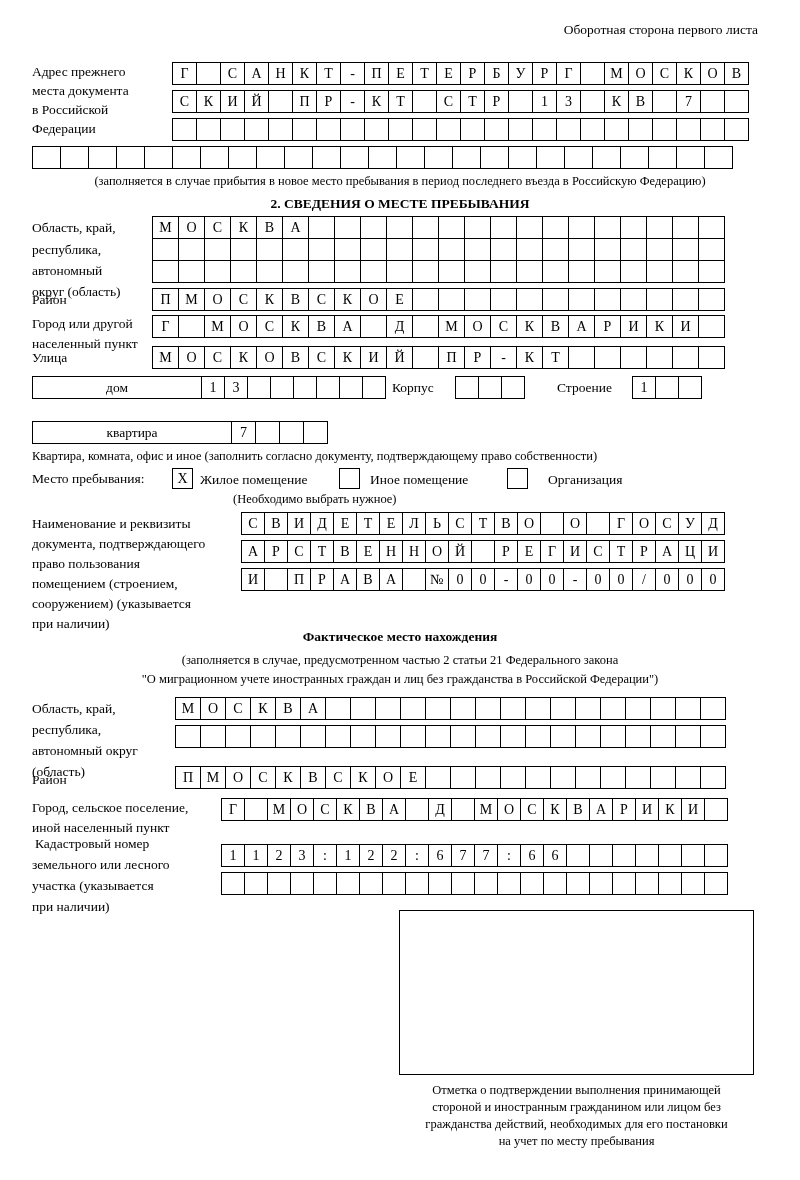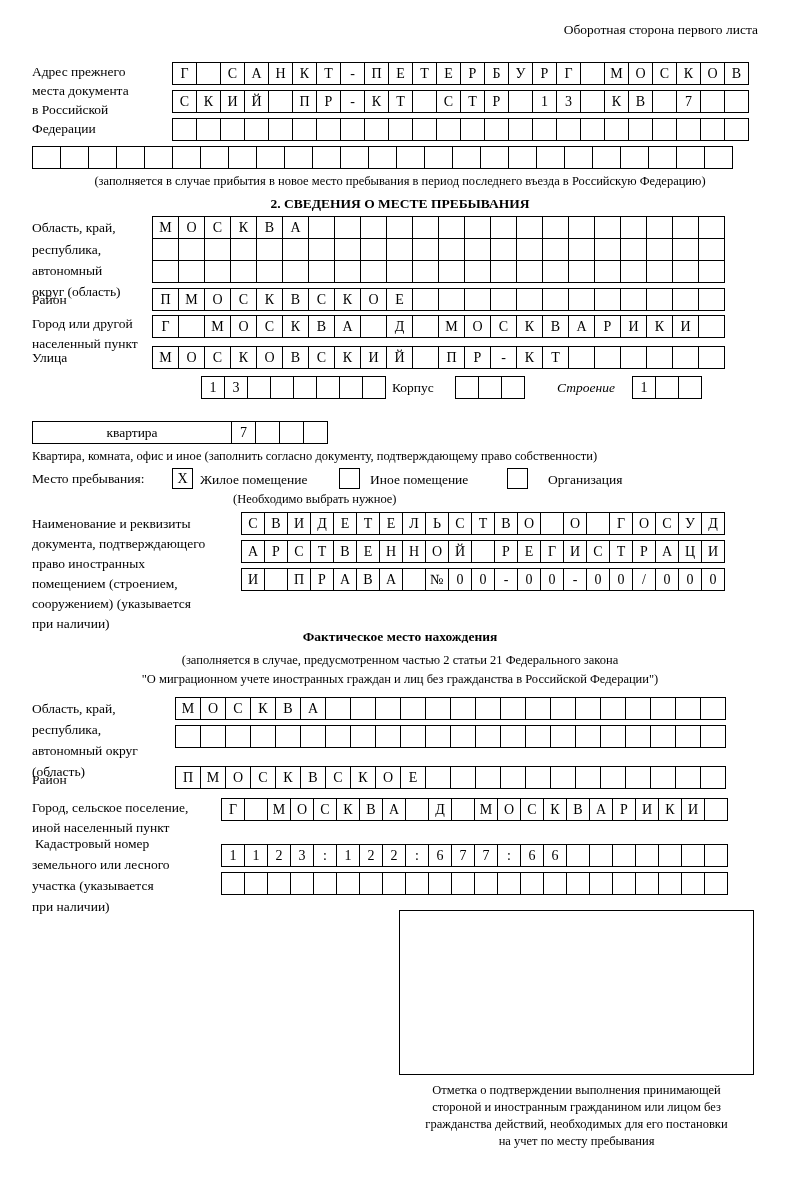--- a/index.html
+++ b/index.html
@@ -371,37 +371,38 @@
       <div class="cell" style="width: 27px;">К</div>
       <div class="cell" style="width: 27px;">Т</div>
       <div class="cell" style="width: 27px;"></div>
       <div class="cell" style="width: 27px;"></div>
       <div class="cell" style="width: 27px;"></div>
       <div class="cell" style="width: 27px;"></div>
       <div class="cell" style="width: 27px;"></div>
       <div class="cell" style="width: 27px;"></div>
     </div>
 
+  <div class="wide-box" style="left:32px; top:376px; width:170px;">дом</div>
   <div class="grid" id="s2-house" style="left:201px; top:376px;">
       <div class="cell" style="width: 24px;">1</div>
       <div class="cell" style="width: 24px;">3</div>
       <div class="cell" style="width: 24px;"></div>
       <div class="cell" style="width: 24px;"></div>
       <div class="cell" style="width: 24px;"></div>
       <div class="cell" style="width: 24px;"></div>
       <div class="cell" style="width: 24px;"></div>
       <div class="cell" style="width: 24px;"></div>
     </div>
   <div class="lbl" style="left:392px; top:378px;">Корпус</div>
   <div class="grid" id="s2-korpus" style="left:455px; top:376px;">
       <div class="cell" style="width: 24px;"></div>
       <div class="cell" style="width: 24px;"></div>
       <div class="cell" style="width: 24px;"></div>
     </div>
-  <div class="lbl" style="left:557px; top:378px;font-style:italic;">Строение</div>
+  <div class="lbl" style="left:557px; top:378px;">Строение</div>
   <div class="grid" id="s2-stroenie" style="left:632px; top:376px;">
       <div class="cell" style="width: 24px;">1</div>
       <div class="cell" style="width: 24px;"></div>
       <div class="cell" style="width: 24px;"></div>
     </div>
 
 
   <div class="wide-box" style="left:32px; top:421px; width:200px;font-family:Liberation Serif, serif;">квартира</div>
   <div class="grid" id="s2-flat" style="left:231px; top:421px;">
       <div class="cell" style="width: 25px;">7</div>
@@ -415,21 +416,21 @@
   <div style="position:absolute; left:172px; top:468px;" class="checkbox">X</div>
   <div class="lbl" style="left:200px; top:470px;">Жилое помещение</div>
   <div style="position:absolute; left:339px; top:468px;" class="checkbox"></div>
   <div class="lbl" style="left:370px; top:470px;">Иное помещение</div>
   <div style="position:absolute; left:507px; top:468px;" class="checkbox"></div>
   <div class="lbl" style="left:548px; top:470px;">Организация</div>
   <div class="lbl small" style="left:233px; top:490px;">(Необходимо выбрать нужное)</div>
 
   <div class="lbl" style="left:32px; top:514px;">Наименование и реквизиты</div>
   <div class="lbl" style="left:32px; top:534px;">документа, подтверждающего</div>
-  <div class="lbl" style="left:32px; top:554px;">право иностранных</div>
+  <div class="lbl" style="left:32px; top:554px;">право пользования</div>
   <div class="lbl" style="left:32px; top:574px;">помещением (строением,</div>
   <div class="lbl" style="left:32px; top:594px;">сооружением) (указывается</div>
   <div class="lbl" style="left:32px; top:614px;">при наличии)</div>
 
   <div class="grid" id="s2-doc0" style="left:241px; top:512px;">
       <div class="cell" style="width: 24px;">С</div>
       <div class="cell" style="width: 24px;">В</div>
       <div class="cell" style="width: 24px;">И</div>
       <div class="cell" style="width: 24px;">Д</div>
       <div class="cell" style="width: 24px;">Е</div>

